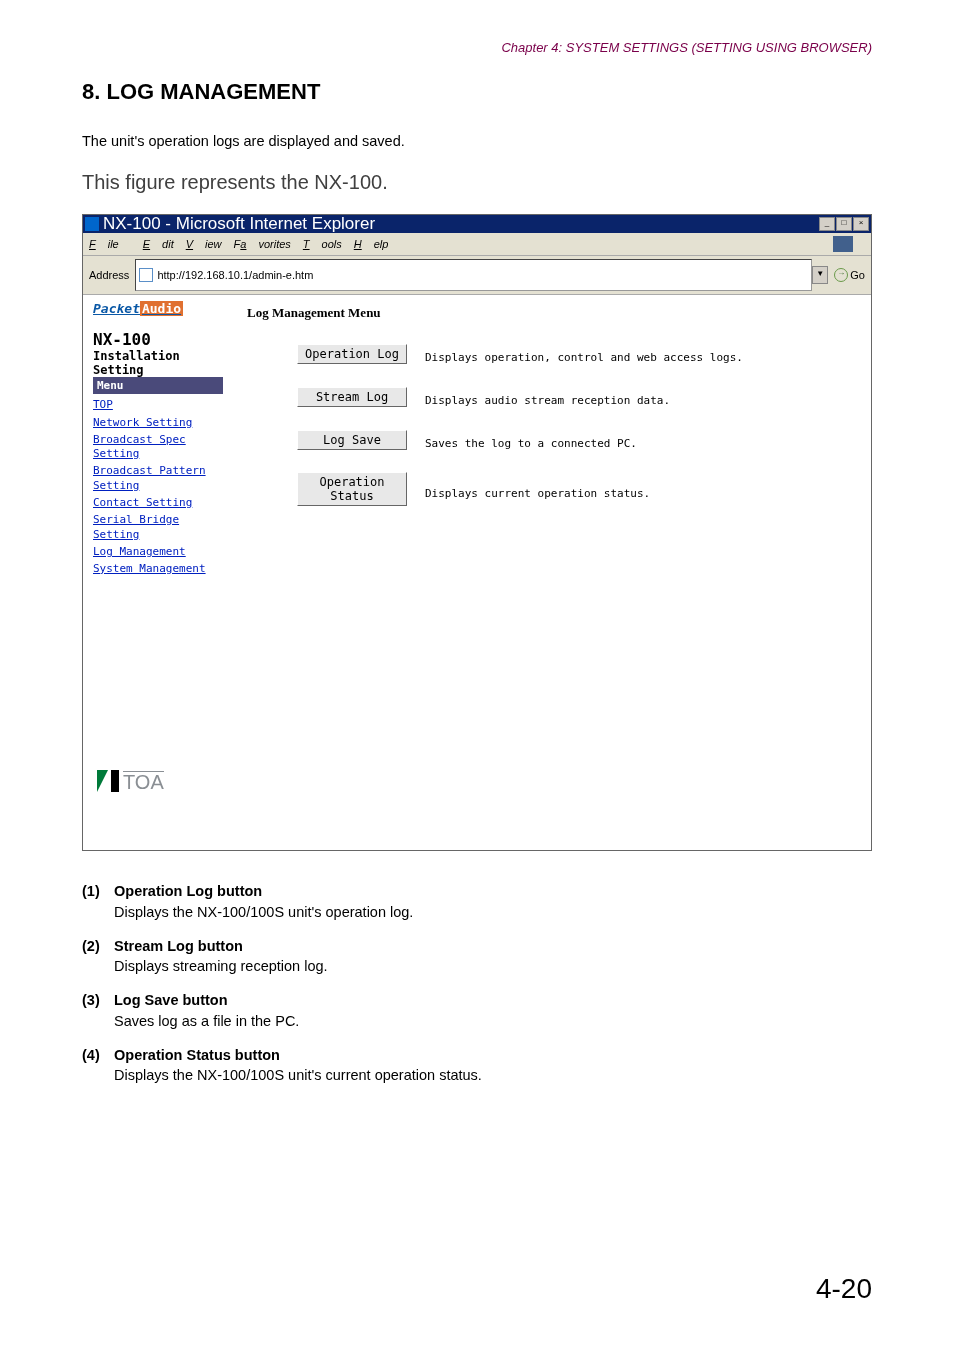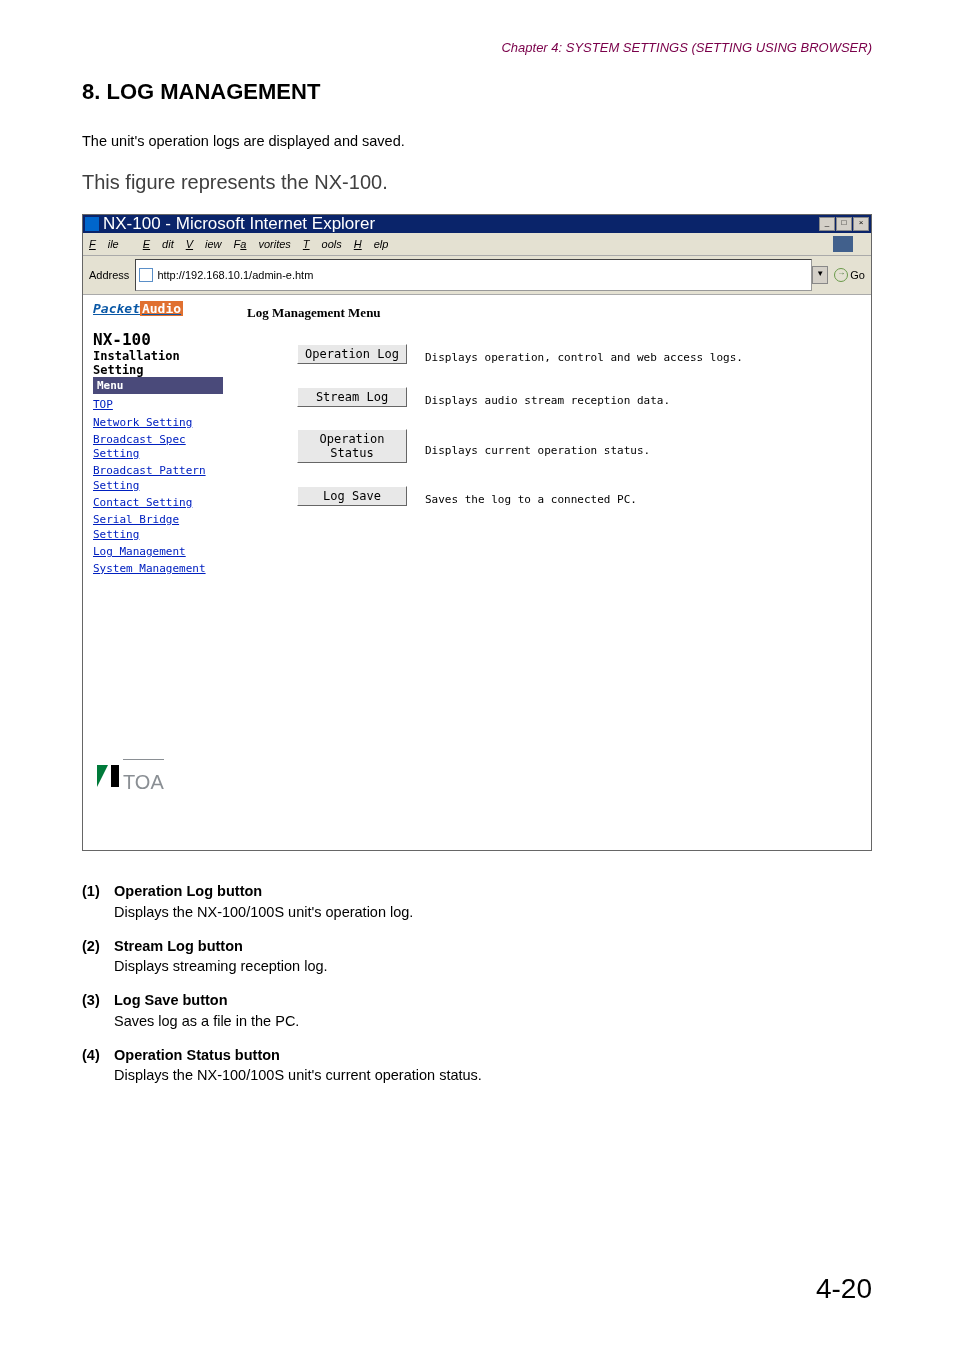--- a/index.html
+++ b/index.html
@@ -211,21 +211,21 @@
     right: 0; top: 0;
     width: 8px; height: 22px;
     background: #000;
   }
   .toa-text {
     color: #8a8f94;
     font-size: 20px;
     font-family: Arial, sans-serif;
     letter-spacing: 0px;
     border-top: 1px solid #8a8f94;
-    padding-top: 12px;
+    padding-top: 0;
     line-height: 1;
   }
 
   .main-panel {
     flex: 1;
     padding: 10px 14px;
     font-family: "MS Gothic", monospace;
     font-size: 11px;
   }
   .panel-title {
@@ -350,26 +350,26 @@
 
         <div class="btn-row">
           <div class="ie-btn">Operation Log</div>
           <div class="btn-desc">Displays operation, control and web access logs.</div>
         </div>
         <div class="btn-row">
           <div class="ie-btn">Stream Log</div>
           <div class="btn-desc">Displays audio stream reception data.</div>
         </div>
         <div class="btn-row">
+          <div class="ie-btn">Log Save</div>
+          <div class="btn-desc">Saves the log to a connected PC.</div>
+        </div>
+        <div class="btn-row">
           <div class="ie-btn">Operation Status</div>
           <div class="btn-desc">Displays current operation status.</div>
-        </div>
-        <div class="btn-row">
-          <div class="ie-btn">Log Save</div>
-          <div class="btn-desc">Saves the log to a connected PC.</div>
         </div>
       </div>
     </div>
   </div>
 
   <div class="desc-item">
     <div class="desc-num">(1)</div>
     <div class="desc-body">
       <div class="desc-title">Operation Log button</div>
       <div>Displays the NX-100/100S unit's operation log.</div>

